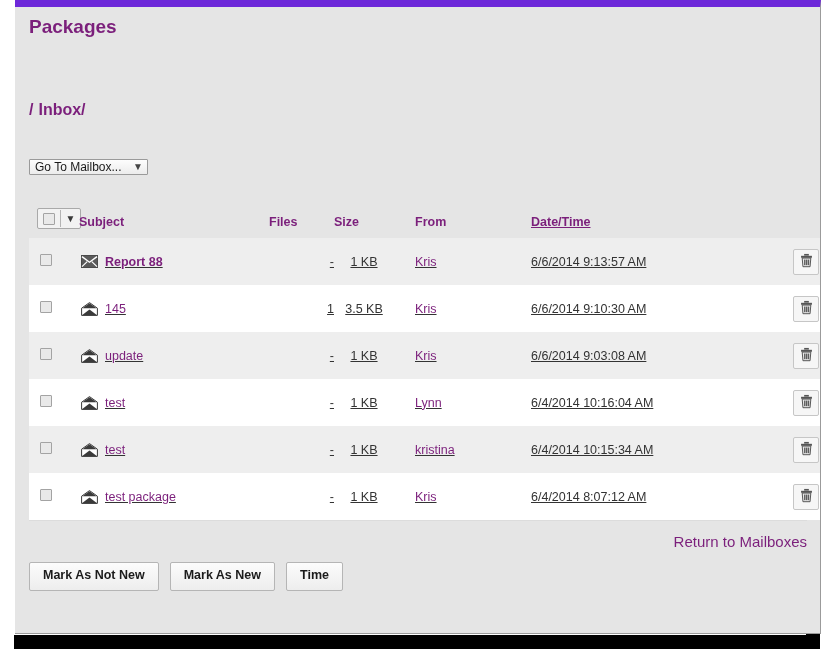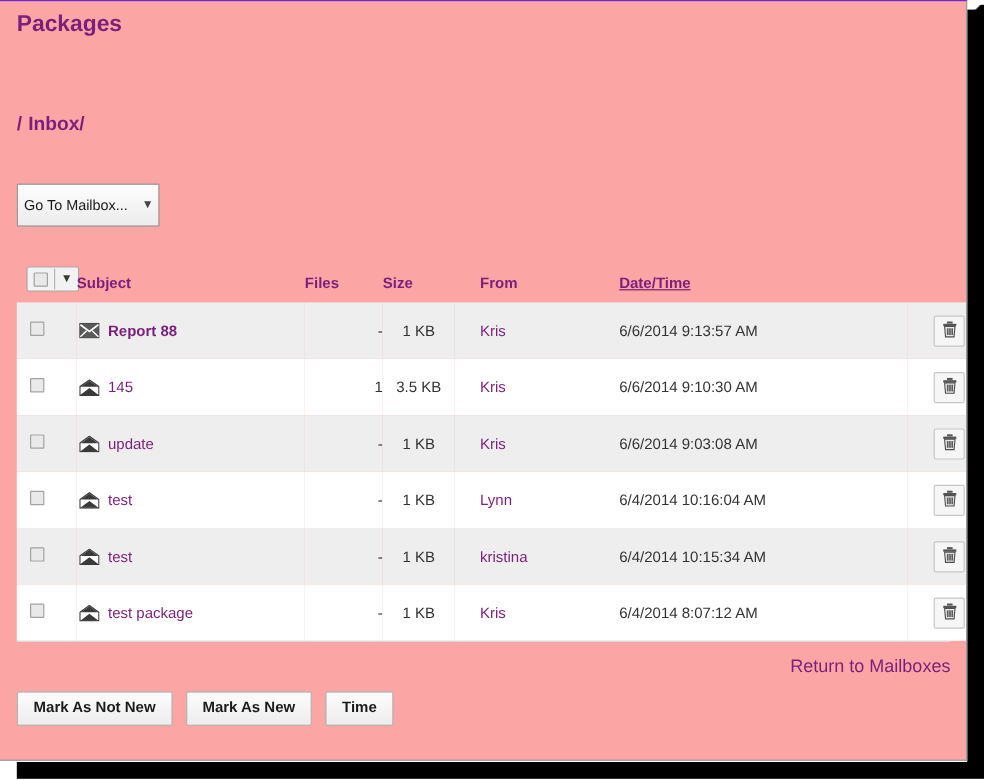--- a/index.html
+++ b/index.html
@@ -13,28 +13,28 @@
     font-size: 13px;
     color: #222222;
     width: 821px;
     height: 650px;
     overflow: hidden;
   }
 
   
   #window-frame {
     position: absolute;
-    left: 0;
+    left: 15px;
     top: 0;
     width: 806px;
     height: 634px;
-    background: #fca5a5;
+    background: #e5e5e5;
     border-right: 1px solid #9b9b9b;
     border-bottom: 1px solid #9b9b9b;
-    border-top: 1px solid #6d28d9;
+    border-top: 7px solid #6d28d9;
     box-sizing: border-box;
     overflow: hidden;
   }
   #shadow-right {
     position: absolute;
     left: 806px;
     top: 8px;
     width: 14px;
     height: 634px;
     background: #000000;
@@ -85,21 +85,21 @@
 
   
   .mailbox-select-wrap {
     margin: 40px 0 0 14px;
   }
   .mailbox-select {
     display: inline-flex;
     align-items: center;
     justify-content: space-between;
     width: 119px;
-    height: 36px;
+    height: 16px;
     box-sizing: border-box;
     background: linear-gradient(#fdfdfd, #ececec);
     border: 1px solid #9a9a9a;
     border-radius: 1px;
     padding: 0 4px 0 5px;
     font-size: 12px;
     color: #1a1a1a;
     font-family: "Liberation Sans", sans-serif;
     cursor: default;
   }
@@ -126,20 +126,21 @@
     vertical-align: bottom;
     white-space: nowrap;
   }
   table.pkg-table td {
     font-size: 12.5px;
     color: #333333;
     padding: 0;
     height: 47px;
     vertical-align: middle;
     white-space: nowrap;
+    text-decoration: underline;
   }
   tr.row-odd td { background: #eeeeee; }
   tr.row-even td { background: #ffffff; }
 
   .col-check  { width: 50px; }
   .col-subject{ width: 190px; }
   .col-files  { width: 65px;  text-align: right; }
   .col-size   { width: 60px;  text-align: center; }
   .col-from   { width: 100px; padding-left: 21px !important; }
   .col-date   { width: 240px; padding-left: 16px !important; }

